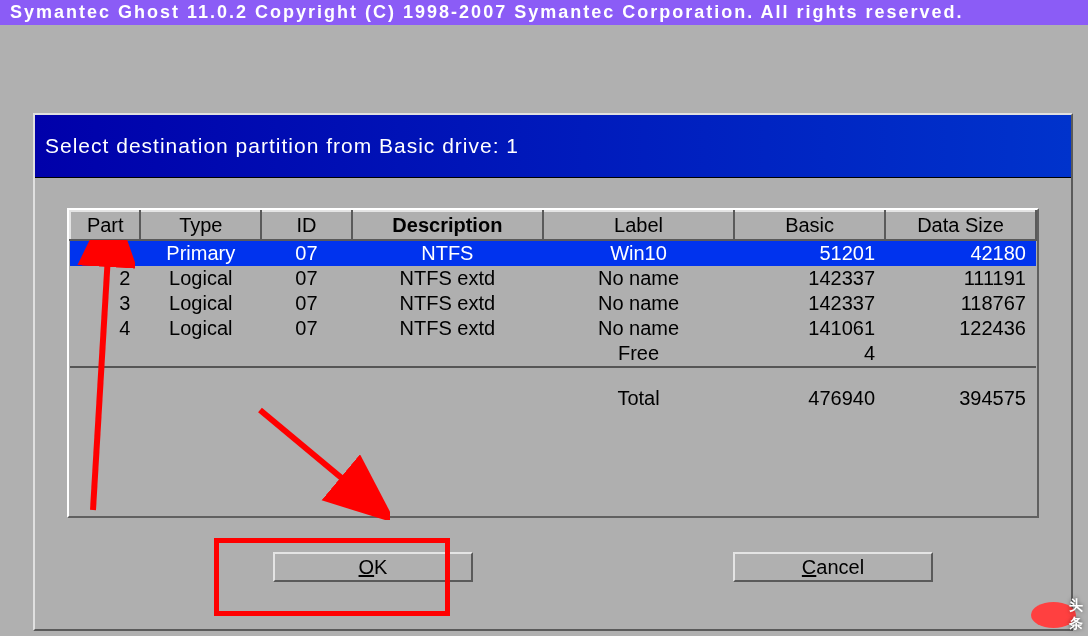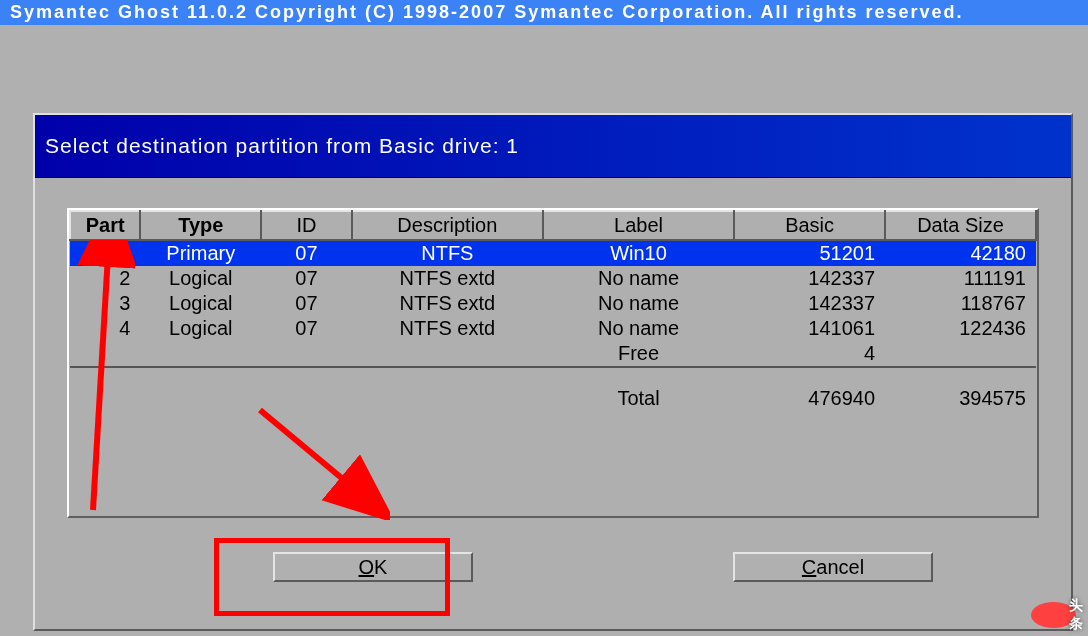--- a/index.html
+++ b/index.html
@@ -13,21 +13,21 @@
       height: 636px;
       background: #b0b0b0;
       position: relative;
       overflow: hidden;
     }
     .top-header {
       position: absolute;
       top: 0;
       left: 0;
       width: 100%;
-      background: #3b82f6;
+      background: #8b5cf6;
       color: #fff;
       font-size: 18px;
       padding: 2px 10px;
       font-weight: bold;
       letter-spacing: 2px;
     }
     .dialog {
       position: absolute;
       left: 33px;
       top: 113px;
@@ -152,24 +152,24 @@
       border-radius: 50%;
       background: #ff4040;
       color: #fff;
       display: flex;
       align-items: center;
       justify-content: center;
       font-size: 14px;
       font-weight: bold;
       padding-left: 45px;
     }
-    .col-part { width: 70px; font-weight: bold; }
-    .col-type { width: 120px; font-weight: bold; }
+    .col-part { width: 70px; }
+    .col-type { width: 120px; }
     .col-id { width: 90px; }
-    .col-desc { width: 190px; }
+    .col-desc { width: 190px; font-weight: bold; }
     .col-label { width: 190px; }
     .col-size { width: 150px; }
     .col-dsize { width: 150px; }
   </style>
 </head>
 <body>
 
 <div class="top-header">
   <span>Symantec Ghost 11.0.2   Copyright (C) 1998-2007 Symantec Corporation. All rights reserved.</span>
 </div>

